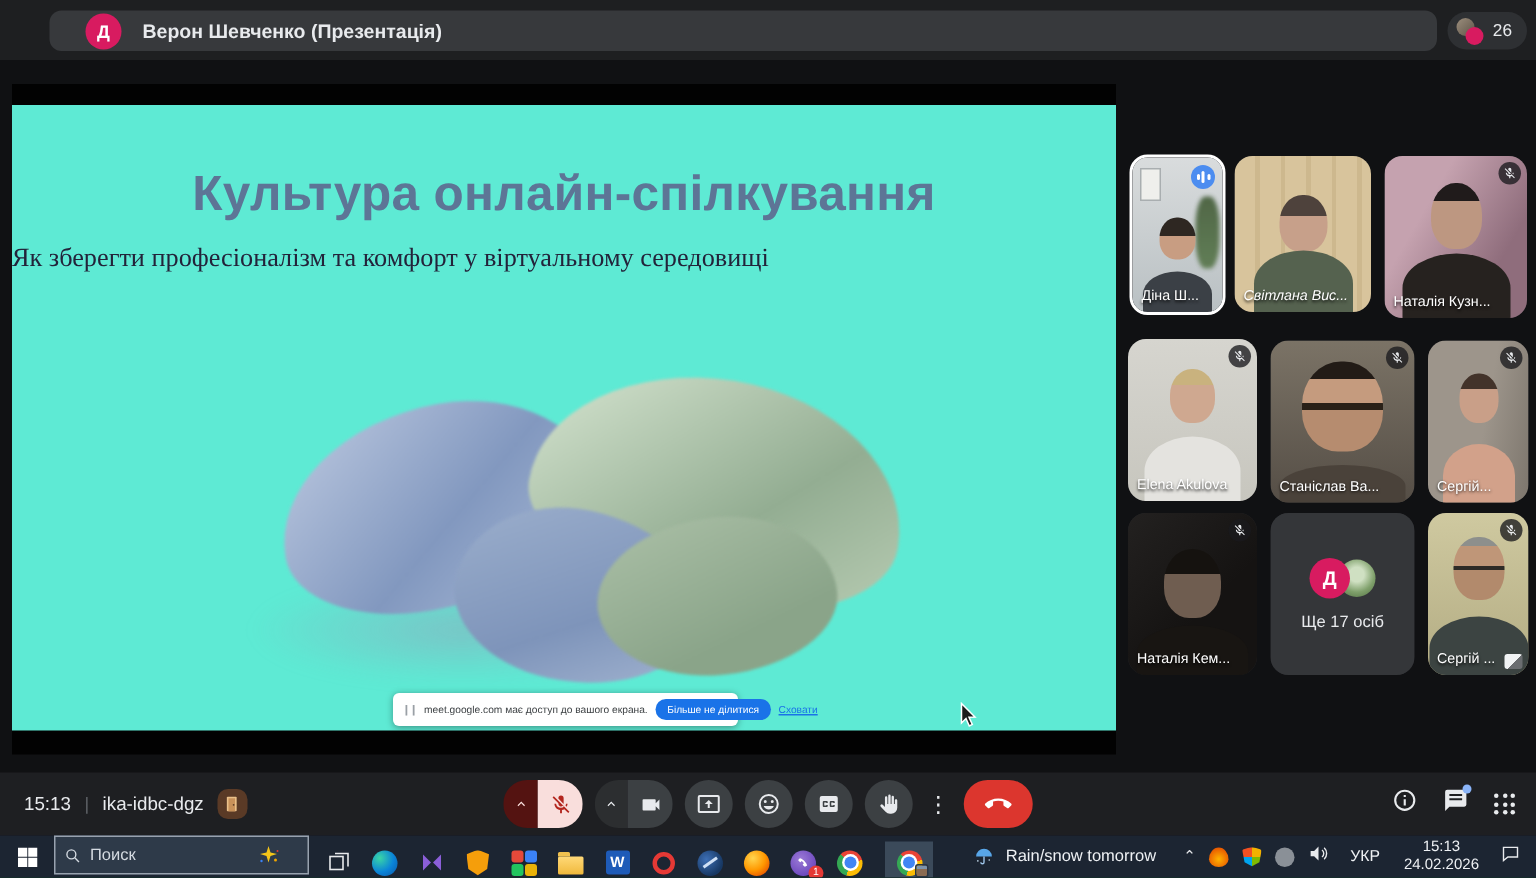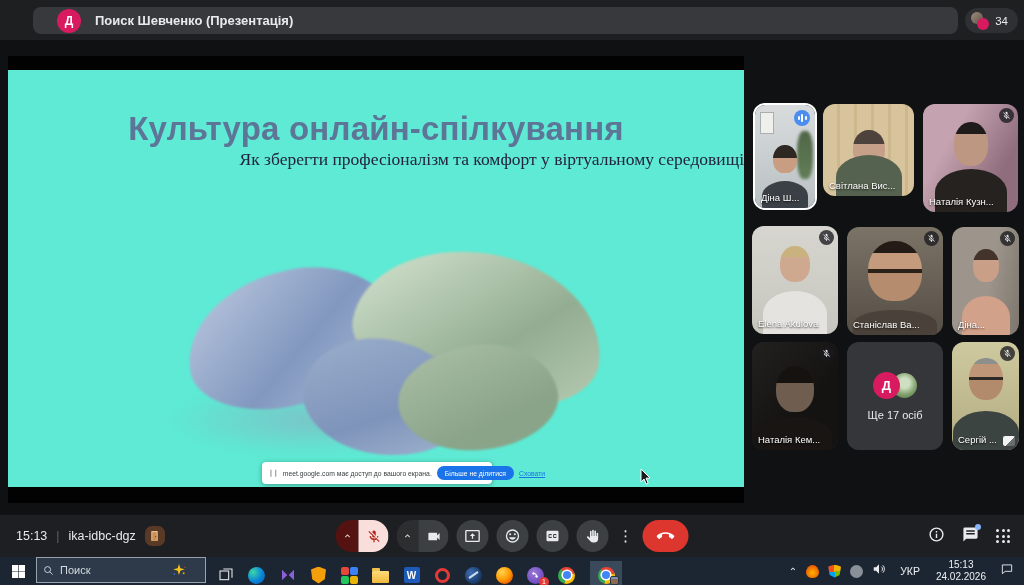--- a/index.html
+++ b/index.html
@@ -21,21 +21,21 @@
   .mini-avs .a1 { top:0; left:0; background:linear-gradient(135deg,#9c8e7d,#5d5347); }
   .mini-avs .a2 { bottom:0; right:0; background:#d81b60; }
   .count-num { color:#e8eaed; font-size:11.5px; }
 
   
   .stage { position:absolute; top:40px; left:0; width:1024px; height:475px; background:#101113; }
   .shared-screen { position:absolute; left:8px; top:16px; width:736px; height:447px; background:#020202; }
   .slide { position:absolute; left:0; top:14px; width:736px; height:417px; background:#5eead4; overflow:hidden; }
   .slide-title { margin-top:40px; text-align:center; color:#5d7596; font-size:33px; font-weight:bold;
     line-height:1.18; letter-spacing:.2px; }
-  .slide-sub { margin-top:0; text-align:right; color:#23233a; font-size:17.5px;
+  .slide-sub { margin-top:12px; text-align:left; color:#23233a; font-size:17.5px;
     font-family:"Liberation Serif", serif; }
 
   
   .blobs { position:absolute; left:0; top:165px; width:736px; height:230px; }
   .blob { position:absolute; filter:blur(1px); }
   .blob-shadow { position:absolute; left:160px; top:150px; width:280px; height:70px; border-radius:50%;
     background:radial-gradient(closest-side, rgba(150,160,185,.5), rgba(150,160,185,0)); filter:blur(6px); }
   .blob-blue { left:178px; top:35px; width:215px; height:135px; transform:rotate(-10deg);
     background:linear-gradient(140deg,#b9c6de 5%,#8298bf 55%,#a9bad6 95%);
     border-radius:55% 45% 58% 42% / 62% 55% 45% 38%; }
@@ -203,28 +203,28 @@
   .notif svg { width:14px; height:14px; fill:none; stroke:#e8eaed; stroke-width:1.6; }
 </style>
 </head>
 <body>
 
 <div class="screen">
 
   <div class="topbar">
     <div class="present-pill">
       <div class="present-avatar">Д</div>
-      <span class="present-label">Поиск Шевченко (Презентація)</span>
+      <span class="present-label">Верон Шевченко (Презентація)</span>
     </div>
     <div class="count-pill">
       <span class="mini-avs">
           <i class="a1"></i>
           <i class="a2"></i>
         </span>
-      <span class="count-num">34</span>
+      <span class="count-num">26</span>
     </div>
   </div>
 
   <div class="stage">
 
     <div class="shared-screen">
       <div class="slide">
         <div class="slide-title">
           <div>Культура онлайн-спілкування</div>
         </div>
@@ -258,21 +258,21 @@
           <i class="head"></i>
           <i class="torso"></i>
         </div>
       <div class="speak-badge">
           <i></i>
           <i></i>
           <i></i>
         </div>
       <div class="tile-name">Діна Ш...</div>
     </div>
-    <div class="tile t2" style="left:823px;top:64px;width:91px;height:92px;">
+    <div class="tile t2" style="left:823px;top:64px;width:91px;height:104px;font-style:italic;">
       <div class="tile-bg">
           <i class="head"></i>
           <i class="torso"></i>
         </div>
       <div class="tile-name">Світлана Вис...</div>
     </div>
     <div class="tile t3" style="left:923px;top:64px;width:95px;height:108px;">
       <div class="tile-bg">
           <i class="head"></i>
           <i class="torso"></i>
@@ -312,21 +312,21 @@
     <div class="tile t6" style="left:952px;top:187px;width:67px;height:108px;">
       <div class="tile-bg">
           <i class="head"></i>
           <i class="torso"></i>
         </div>
       <div class="mute-badge">
           <svg viewBox="0 0 24 24">
             <path d="M19 11h-1.7c0 .7-.2 1.4-.5 2l1.2 1.2c.6-1 1-2 1-3.2zm-4.2.2V5a2.8 2.8 0 0 0-5.6 0v.2l5.6 6zM4.3 3 3 4.3l6.2 6.2V11a2.8 2.8 0 0 0 4.7 2l1.2 1.2c-.8.6-1.9 1-3.1 1A5.3 5.3 0 0 1 6.7 11H5c0 3.4 2.6 6.2 6 6.7V21h2v-3.3c.9-.1 1.8-.5 2.6-1l4.1 4.1 1.3-1.3L4.3 3z"></path>
           </svg>
         </div>
-      <div class="tile-name">Діна...</div>
+      <div class="tile-name">Сергій...</div>
     </div>
 
     <div class="tile t7" style="left:752px;top:302px;width:86px;height:108px;">
       <div class="tile-bg">
           <i class="head"></i>
           <i class="torso"></i>
         </div>
       <div class="mute-badge">
           <svg viewBox="0 0 24 24">
             <path d="M19 11h-1.7c0 .7-.2 1.4-.5 2l1.2 1.2c.6-1 1-2 1-3.2zm-4.2.2V5a2.8 2.8 0 0 0-5.6 0v.2l5.6 6zM4.3 3 3 4.3l6.2 6.2V11a2.8 2.8 0 0 0 4.7 2l1.2 1.2c-.8.6-1.9 1-3.1 1A5.3 5.3 0 0 1 6.7 11H5c0 3.4 2.6 6.2 6 6.7V21h2v-3.3c.9-.1 1.8-.5 2.6-1l4.1 4.1 1.3-1.3L4.3 3z"></path>
@@ -525,20 +525,29 @@
       <span class="tb-ico">
           <i class="ico-round chrome"></i>
         </span>
       <span class="active-app">
           <i class="chrome"></i>
           <i class="peek"></i>
         </span>
     </div>
 
     <div class="tb-right">
+      <div class="weather">
+        <svg width="14" height="14" viewBox="0 0 24 24">
+            <path d="M12 3a9 9 0 0 0-9 9h18a9 9 0 0 0-9-9z" fill="#58a6e8"></path>
+            <path d="M12 12v6.5a1.8 1.8 0 0 1-3.6 0" stroke="#9fc6ea" stroke-width="1.6" fill="none"></path>
+            <circle cx="5" cy="17" r="0.9" fill="#cfe6f8"></circle>
+            <circle cx="18" cy="16" r="0.9" fill="#cfe6f8"></circle>
+          </svg>
+        <span class="weather-label">Rain/snow tomorrow</span>
+      </div>
       <div class="tray">
         <span class="chev">⌃</span>
         <i class="tray-ico flame"></i>
         <i class="tray-ico defender"></i>
         <i class="tray-ico grayapp"></i>
         <span class="speaker">
           <svg viewBox="0 0 24 24">
               <path d="M3 9v6h4l5 5V4L7 9H3z"></path>
               <path d="M16 8a5 5 0 0 1 0 8M18.5 5.5a9 9 0 0 1 0 13" fill="none" stroke="#e8eaed" stroke-width="1.6"></path>
             </svg>

